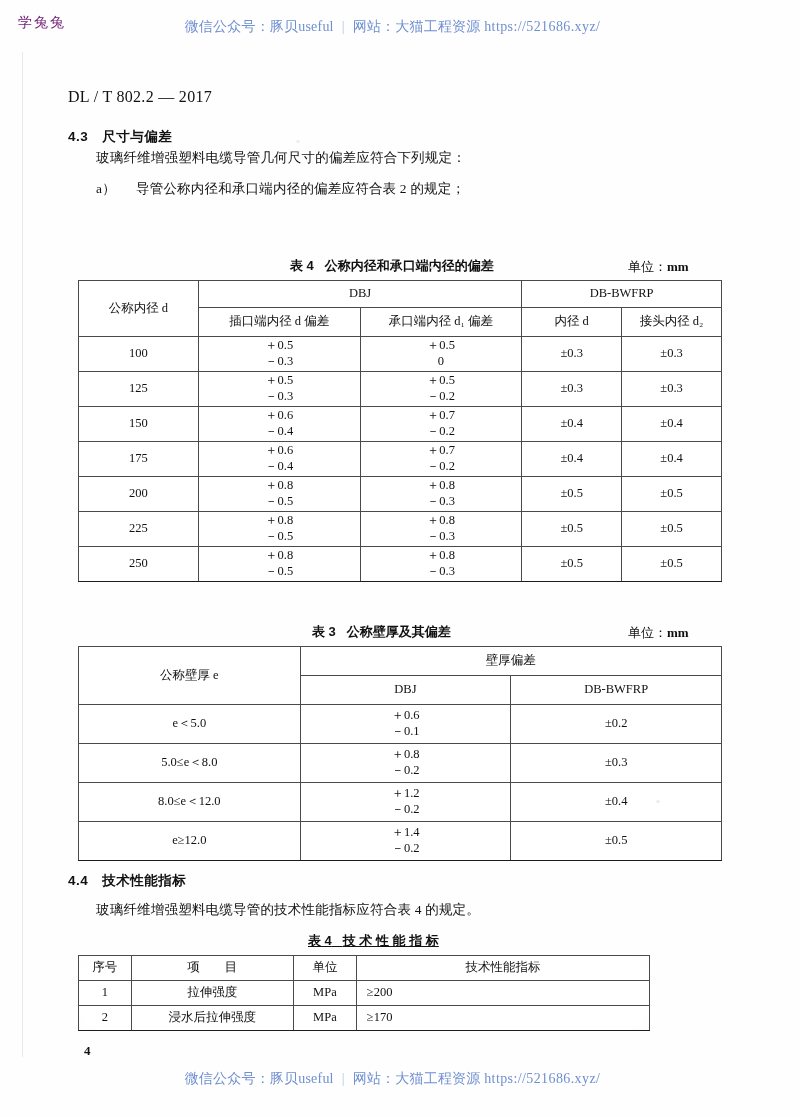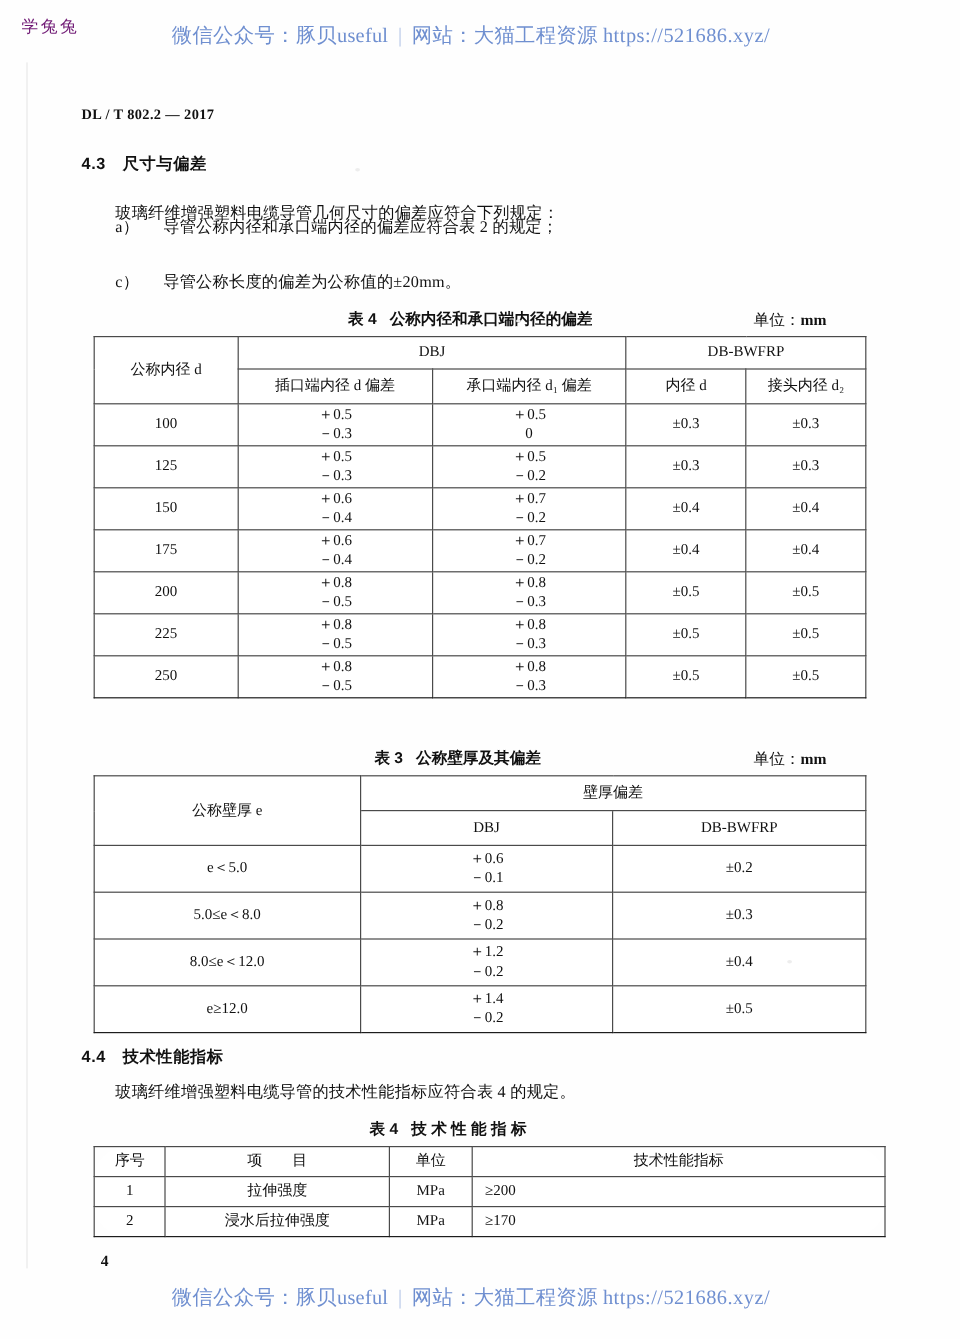--- a/index.html
+++ b/index.html
@@ -31,21 +31,21 @@
     background: #e8e8e8;
   }
 
   
   .banner {
     position: absolute;
     left: 0;
     width: 785px;
     text-align: center;
     color: #6f8fd0;
-    font-size: 17px;
+    font-size: 14px;
     letter-spacing: .2px;
     white-space: nowrap;
   }
   .banner .sep {
     display: inline-block;
     margin: 0 8px;
     color: #b3c4e6;
   }
   .banner .url {
     font-family: "Liberation Serif", serif;
@@ -61,22 +61,22 @@
     font-size: 14px;
     color: #701a75;
     letter-spacing: 2px;
   }
 
   
   .running-head {
     position: absolute;
     left: 68px; top: 88px;
     font-family: "Liberation Serif", serif;
-    font-size: 12px;
-    font-weight: bold;
+    font-size: 16px;
+    font-weight: normal;
     letter-spacing: .3px;
   }
 
   
   .sec-head {
     position: absolute;
     font-family: "Liberation Sans", sans-serif;
     font-size: 13.5px;
     font-weight: bold;
     letter-spacing: .5px;
@@ -137,21 +137,21 @@
   
   table.doc {
     border: 1.6px solid #1d1d1d;
   }
   table.doc .thick-bot  { border-bottom: 1.6px solid #1d1d1d; }
   .two-line { white-space: pre-line; }
 
   
   #table2 { left: 78px; top: 280px; width: 644px; }
   #table3 { left: 78px; top: 646px; width: 644px; }
-  #table4 { left: 78px; top: 955px; width: 660px; border-radius: 29px; }
+  #table4 { left: 78px; top: 955px; width: 572px; border-radius: 29px; }
 
   #table2 td { height: 34px; }
   #table2 .hdr-top td { height: 26px; }
   #table2 .hdr-bot td { height: 28px; margin-top: 32px; }
   #table3 td { height: 38px; }
   #table3 .hdr-top td { height: 28px; margin-top: 10px; }
   #table3 .hdr-bot td { height: 28px; }
   #table4 td { height: 24px; }
 
   .left-pad { text-align: left !important; padding-left: 10px !important; }
@@ -186,27 +186,24 @@
     <span>微信公众号：</span><span>豚贝useful</span><span class="sep">|</span><span>网站：</span><span>大猫工程资源</span>
     <span class="url">https://521686.xyz/</span>
   </div>
 
   <div class="running-head">DL / T 802.2 — 2017</div>
 
   <div class="sec-head" style="left:68px; top:128px;">
     <span class="num">4.3</span><span>尺寸与偏差</span>
   </div>
 
-  <div class="para" style="left:96px; top:169px;">玻璃纤维增强塑料电缆导管几何尺寸的偏差应符合下列规定：</div>
+  <div class="para" style="left:96px; top:149px;">玻璃纤维增强塑料电缆导管几何尺寸的偏差应符合下列规定：</div>
 
   <div class="list-item" style="left:96px; top:180px;">
     <span class="marker">a）</span><span>导管公称内径和承口端内径的偏差应符合表 2 的规定；</span>
-  </div>
-  <div class="list-item" style="left:96px; top:226px;">
-    <span class="marker">c）</span><span>导管公称长度的偏差为公称值的±20mm。</span>
   </div>
 
   <div class="tbl-caption" style="left:290px; top:257px;">
     <span>表 4</span>&nbsp;&nbsp;&nbsp;<span>公称内径和承口端内径的偏差</span>
   </div>
   <div class="tbl-unit" style="left:628px; top:258px;">
     <span>单位：</span><span class="u">mm</span>
   </div>
 
   <table class="doc" id="table2">
@@ -346,21 +343,21 @@
         <td class="thick-bot">±0.5</td>
       </tr>
     </tbody>
   </table>
 
   <div class="sec-head" style="left:68px; top:872px;">
     <span class="num">4.4</span><span>技术性能指标</span>
   </div>
   <div class="para" style="left:96px; top:901px;">玻璃纤维增强塑料电缆导管的技术性能指标应符合表 4 的规定。</div>
 
-  <div class="tbl-caption" style="left:308px; top:932px;">
+  <div class="tbl-caption" style="left:308px; top:932px;text-decoration:underline;">
     <span>表 4</span>&nbsp;&nbsp;&nbsp;<span>技 术 性 能 指 标</span>
   </div>
 
   <table class="doc" id="table4">
     <colgroup>
       <col style="width:58px">
         <col style="width:182px">
         <col style="width:68px">
         <col style="width:336px">
     </colgroup>

